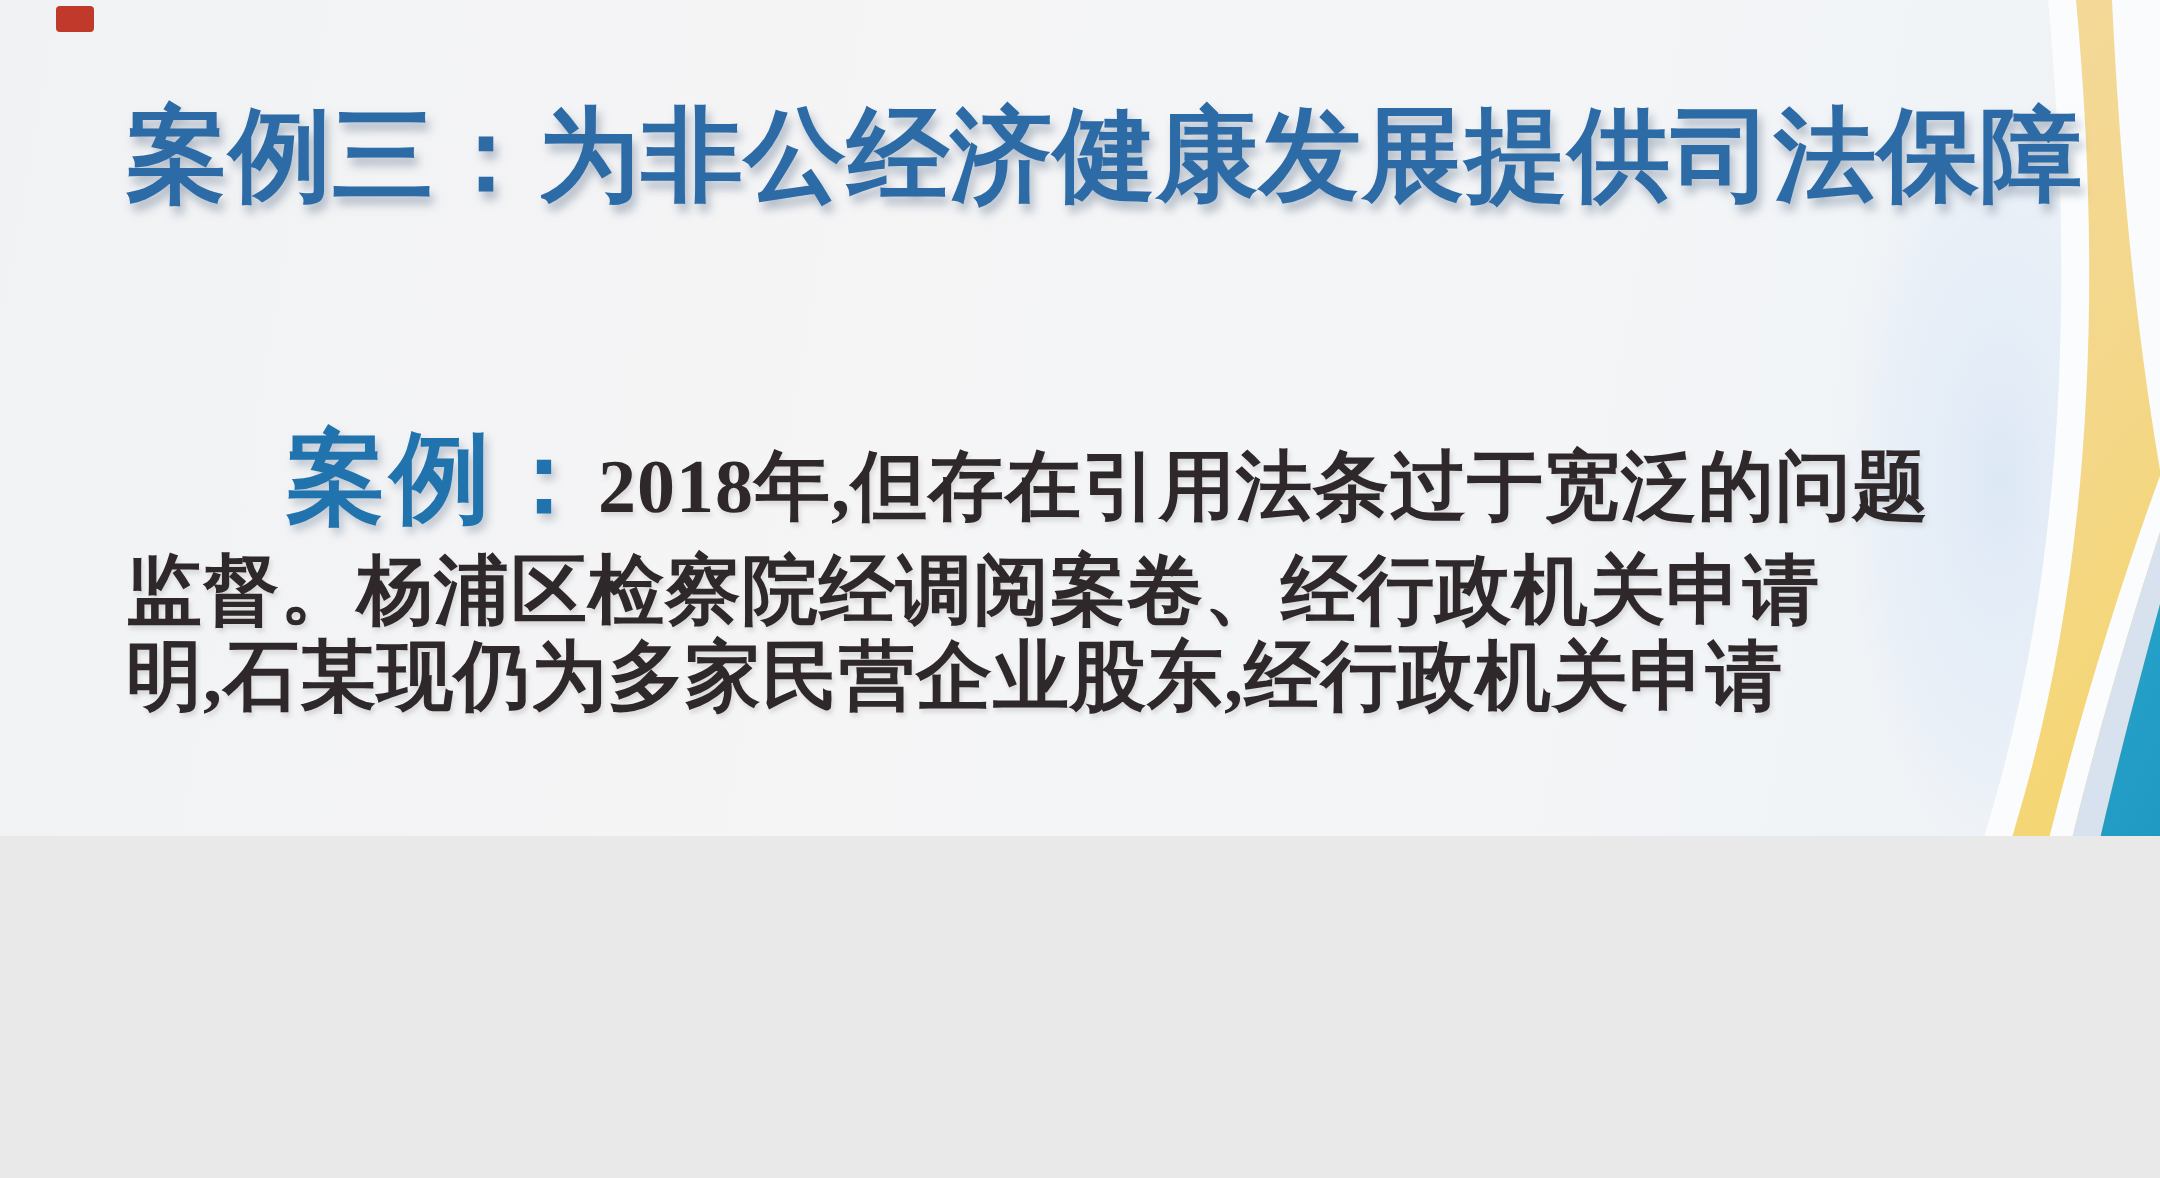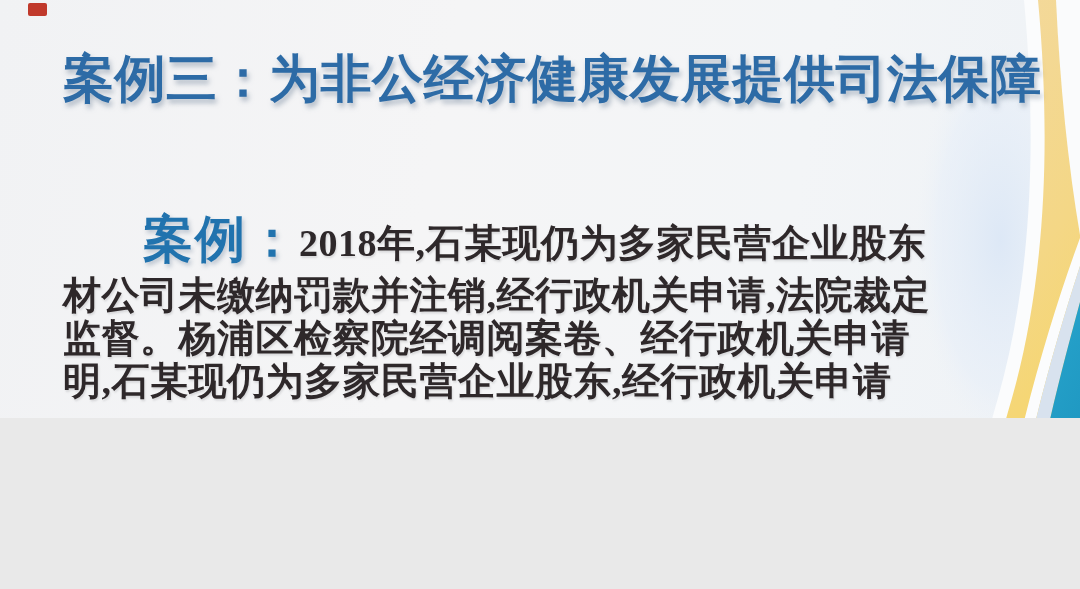--- a/index.html
+++ b/index.html
@@ -108,20 +108,19 @@
 
     <path d="M 1080,302 C 1060,376 1034,472 1020,589 L 1080,589 Z" fill="url(#tealGrad)"></path>
   </svg>
 
   <div class="red-mark"></div>
 
   <div class="page-title">案例三：为非公经济健康发展提供司法保障</div>
 
   <div class="body-paragraph">
     <div class="body-line first">
-      <span class="case-label">案例：</span><span>2018年,石某现仍为多家民营企业股东</span>
+      <span class="case-label">案例：</span><span>2018年,但存在引用法条过于宽泛的问题</span>
     </div>
-    <div class="body-line">材公司未缴纳罚款并注销,经行政机关申请,法院裁定</div>
     <div class="body-line">监督。杨浦区检察院经调阅案卷、经行政机关申请</div>
     <div class="body-line">明,石某现仍为多家民营企业股东,经行政机关申请</div>
   </div>
 
 </div>
 
 </body></html>

